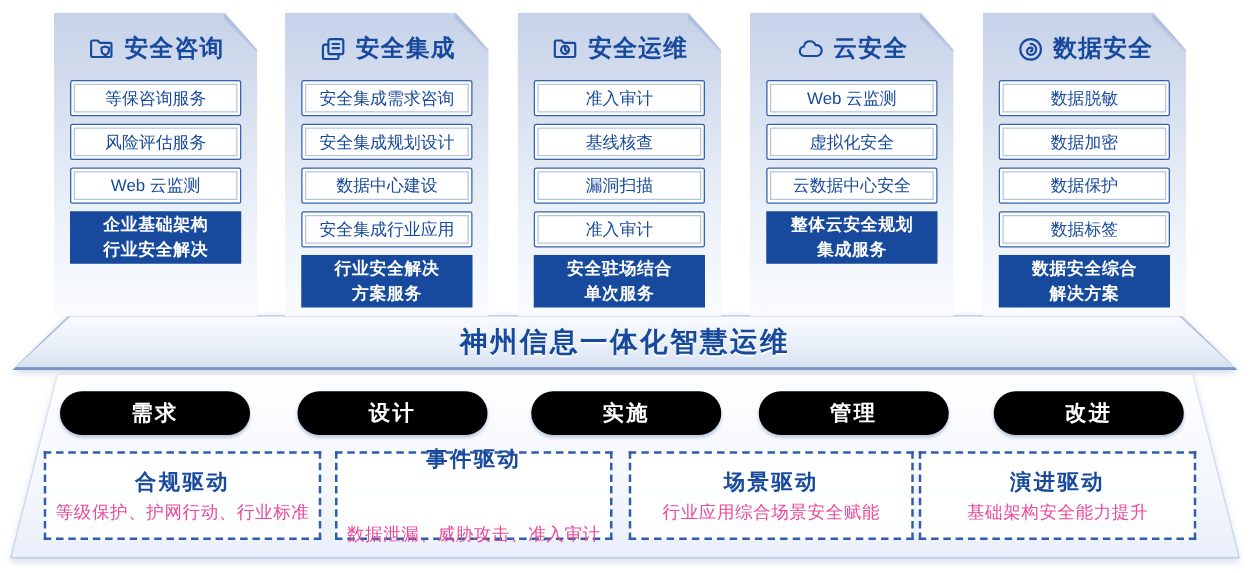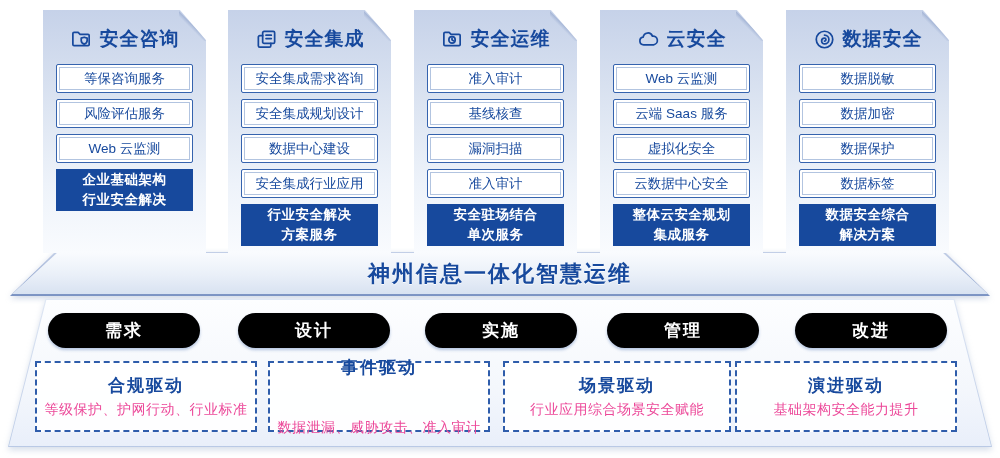--- a/index.html
+++ b/index.html
@@ -154,21 +154,20 @@
     <div class="card-header">
       <span class="icon">
         <svg viewBox="0 0 24 24" fill="none" stroke="#17499d" stroke-width="1.8" stroke-linejoin="round" stroke-linecap="round">
           <path d="M7 17.5 a4 4 0 0 1-.55-7.96 5 5 0 0 1 9.63-1.1 A3.7 3.7 0 0 1 17.3 17.5 z"></path>
         </svg>
       </span>
       <span class="card-title">云安全</span>
     </div>
     <div class="items">
       <div class="item">Web 云监测</div>
-      <div class="item">云端 Saas 服务</div>
       <div class="item">虚拟化安全</div>
       <div class="item">云数据中心安全</div>
     </div>
     <div class="highlight">
       <span>整体云安全规划</span>
       <span>集成服务</span>
     </div>
   </div>
 
   <div class="card c4">

